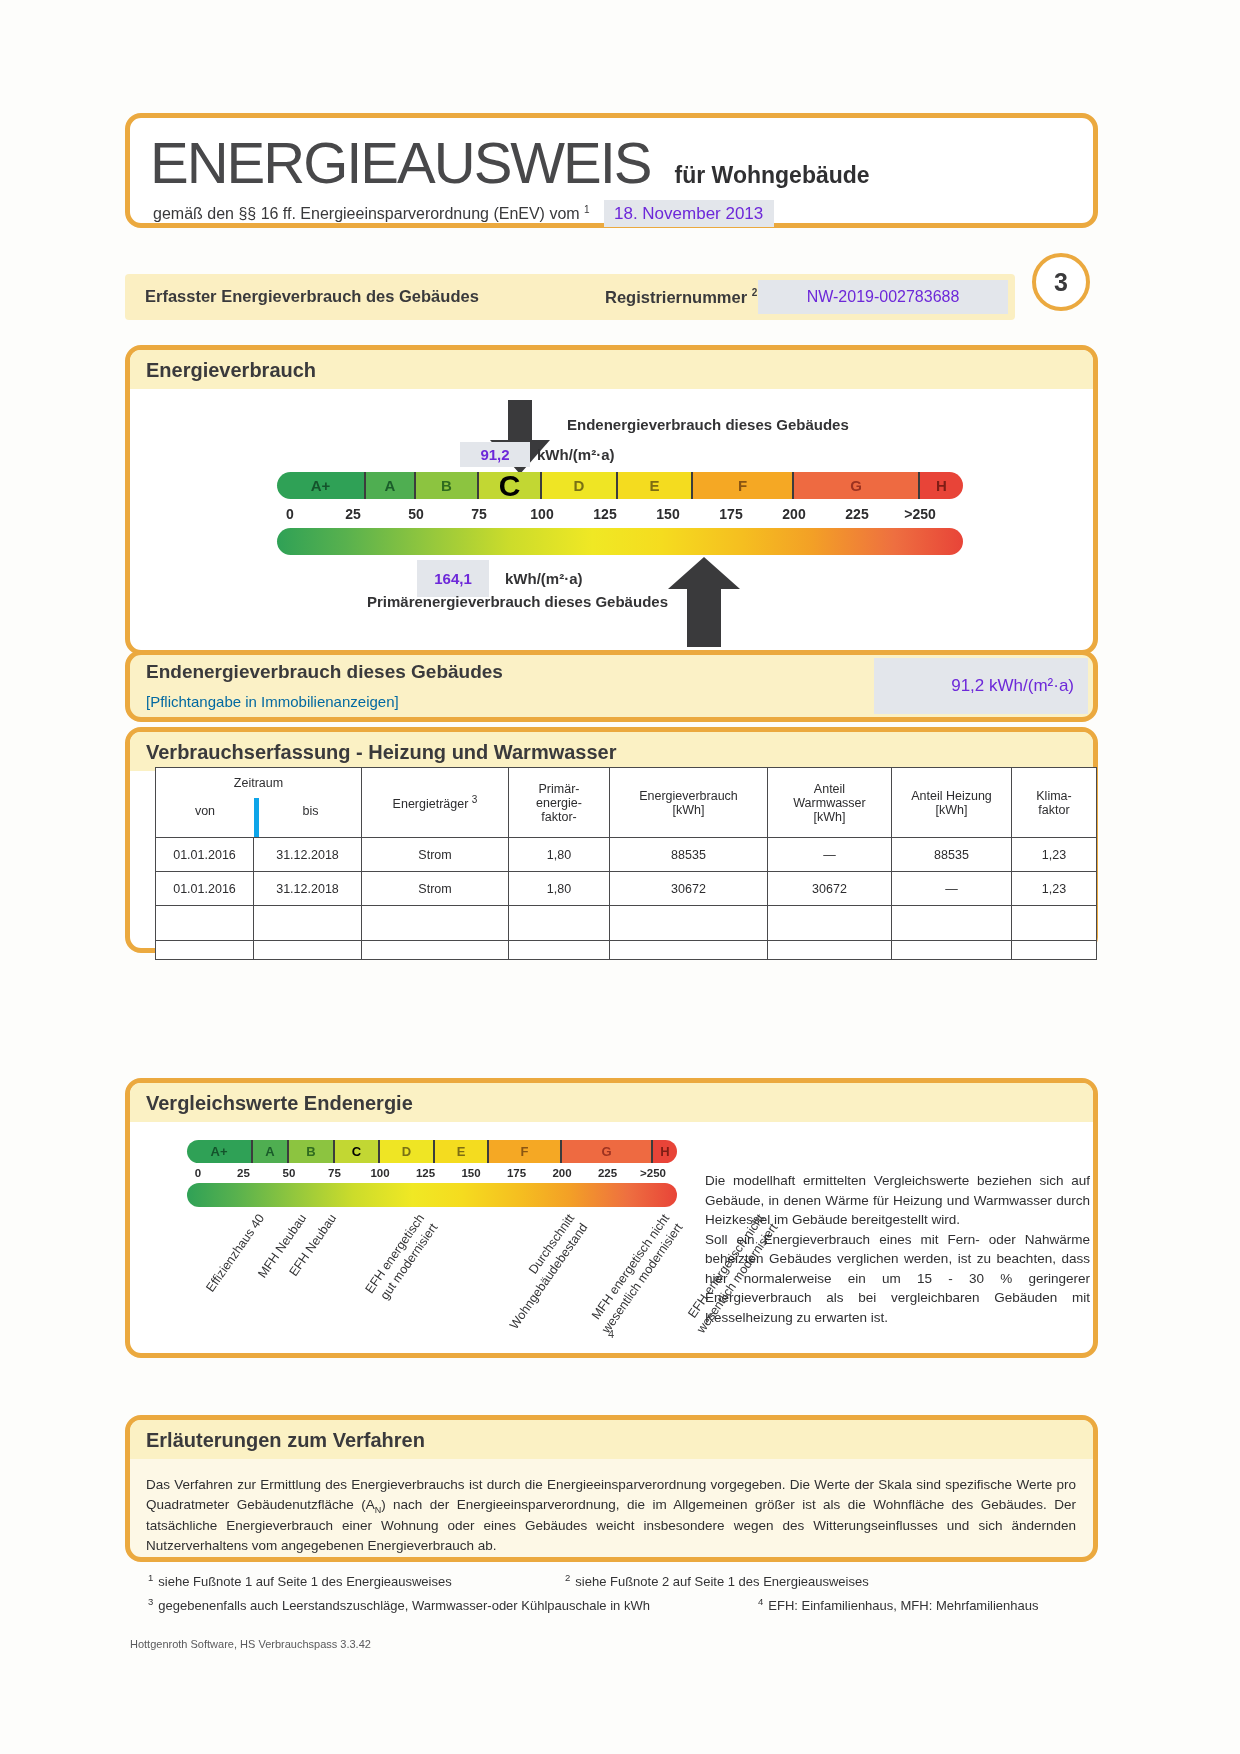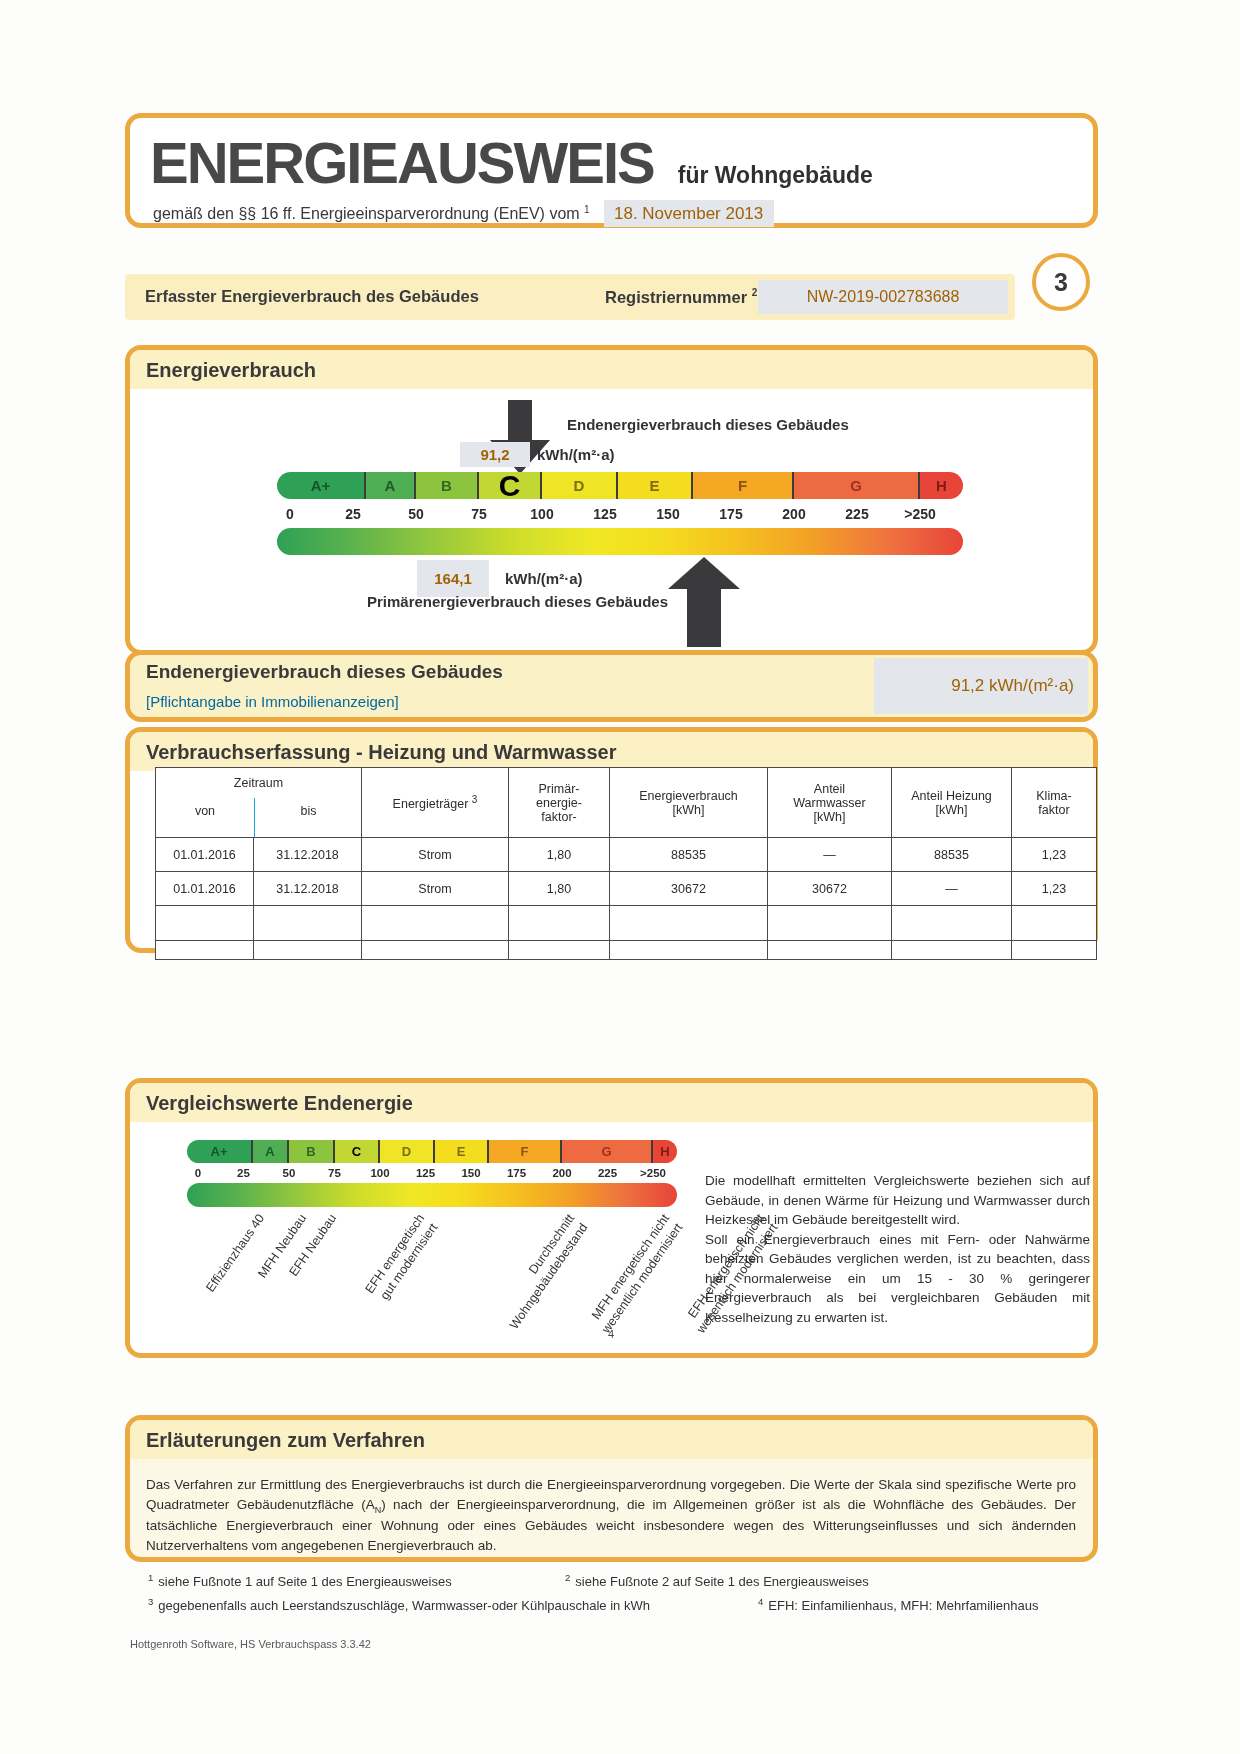--- a/index.html
+++ b/index.html
@@ -5,24 +5,24 @@
   html,body{margin:0;padding:0;background:#ffffff;}
   body{font-family:"Liberation Sans", sans-serif;color:#2f2f31;}
   #page{position:relative;width:1240px;height:1754px;background:#fdfdfb;overflow:hidden;}
   .box{position:absolute;left:125px;width:973px;background:#fff;border:5px solid #EBA93F;border-radius:16px;box-sizing:border-box;}
   .strip{background:#FBF1C4;border-radius:10px 10px 0 0;padding:9px 16px 7px 16px;font-weight:bold;font-size:20px;color:#3a3a3c;}
   .abs{position:absolute;}
   .b{font-weight:bold;}
   .pre{white-space:pre-line;}
   sup{font-size:10px;}
   
-  .main-title{font-weight:bold;font-size:58px;letter-spacing:-2px;color:#48484a;line-height:1;}
+  .main-title{font-weight:normal;font-size:58px;letter-spacing:-2px;color:#48484a;line-height:1;}
   .for-label{font-weight:bold;font-size:23px;color:#303032;}
   .law{font-size:16px;color:#39393b;}
-  .graybox{background:#E3E6EB;color:#a16207;display:flex;align-items:center;justify-content:center;}
+  .graybox{background:#E3E6EB;color:#6d28d9;display:flex;align-items:center;justify-content:center;}
   
   .band{display:flex;height:27px;border-radius:14px;overflow:visible;}
   .seg{display:flex;align-items:center;justify-content:center;font-weight:bold;font-size:15px;border-right:2px solid #3c3c3c;box-sizing:border-box;}
   .seg:first-child{border-radius:14px 0 0 14px;}
   .seg:last-child{border-right:none;border-radius:0 14px 14px 0;}
   .s0{background:#2FA156;color:#14532b;} .s1{background:#4FAE51;color:#1a5c2a;}
   .s2{background:#8CC440;color:#2f6b1f;} .s3{background:#C2D733;color:#000;}
   .s4{background:#EFE524;color:#797114;} .s5{background:#F4DC1F;color:#7d6d12;}
   .s6{background:#F5A824;color:#8a5512;} .s7{background:#EE6A41;color:#9c3220;}
   .s8{background:#E84438;color:#7e1d15;}
@@ -40,21 +40,21 @@
   .vtable{position:absolute;display:grid;grid-template-columns:98px 108px 147px 101px 158px 124px 120px 84px;border:1.5px solid #4a4a4c;background:#fff;}
   .c{border-right:1px solid #4a4a4c;border-bottom:1px solid #4a4a4c;display:flex;align-items:center;justify-content:center;font-size:12.5px;text-align:center;color:#2d2d2f;box-sizing:border-box;}
   .c.last{border-right:none;}
   .hcell{height:70px;}
   .dcell{height:34px;}
   .ecell1{height:35px;} .ecell2{height:18px;border-bottom:none;}
   .zeitraum-cell{grid-column:1/3;display:flex;flex-direction:column;border-right:1px solid #4a4a4c;border-bottom:1px solid #4a4a4c;box-sizing:border-box;font-size:12.5px;}
   .zeitraum-top{flex:0 0 30px;display:flex;align-items:center;justify-content:center;}
   .zeitraum-bottom{flex:1;display:grid;grid-template-columns:98px 108px;}
   .zb{display:flex;align-items:flex-start;justify-content:center;padding-top:6px;}
-  .zb-bis{border-left:1px solid #0ea5e9;}
+  .zb-bis{border-left:5px solid #0ea5e9;}
   
   .rlabel{position:absolute;width:190px;text-align:right;font-size:12.5px;line-height:1.3;color:#333335;transform:rotate(-55deg);transform-origin:100% 0;white-space:pre-line;}
   .para{font-size:13.5px;line-height:1.45;text-align:justify;color:#2f2f31;}
   .fnote{position:absolute;font-size:13px;color:#333335;}
   .fnote sup{font-size:9.5px;margin-right:5px;}
 </style>
 </head>
 <body>
 
 <div id="page">

